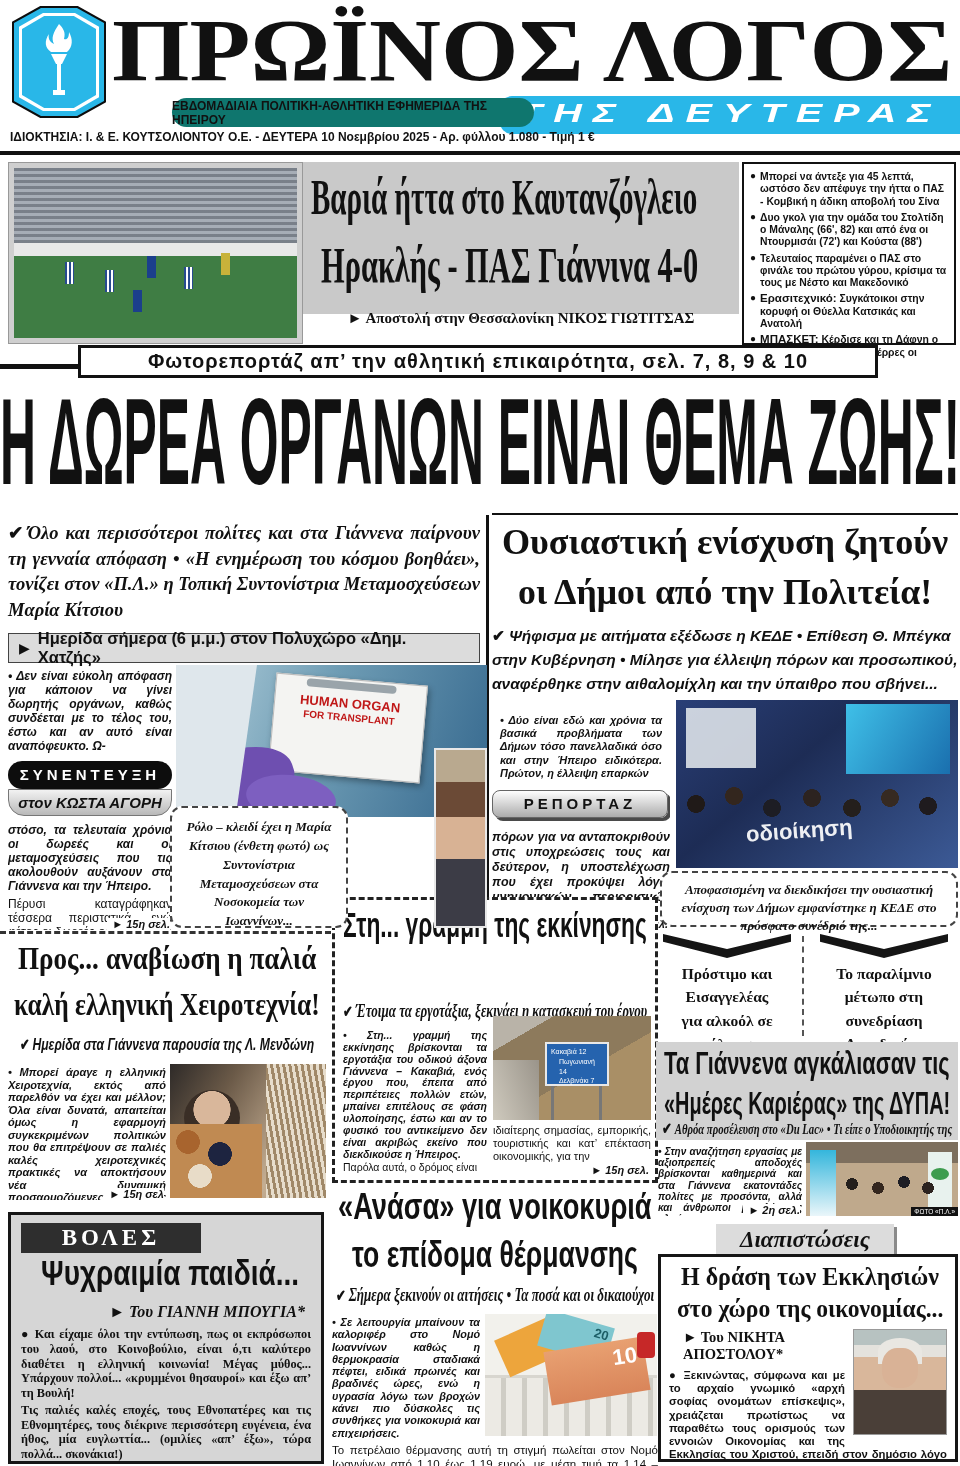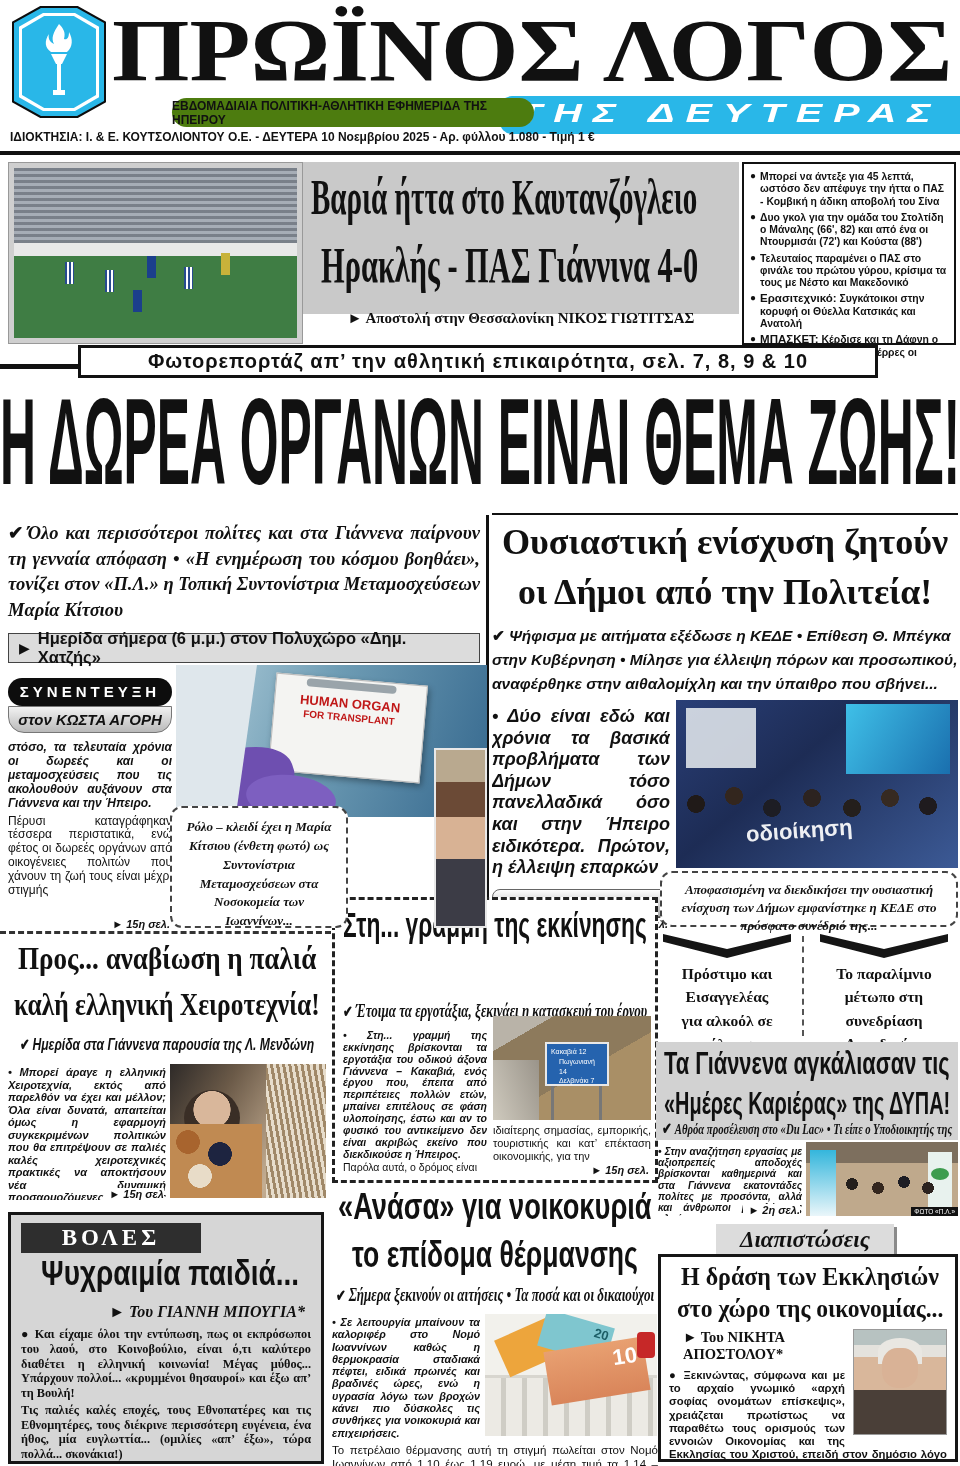--- a/index.html
+++ b/index.html
@@ -48,21 +48,21 @@
     </svg>
   </div>
   <div class="abs" style="left:112px;top:6px;width:840px;height:92px;">
     <span class="fitx serif" style="font-weight: bold; font-size: 70px; transform: scale(1.4237, 1.28);">ΠΡΩΪΝΟΣ ΛΟΓΟΣ</span>
   </div>
   <div class="abs band" style="left:500px;top:96px;width:460px;height:38px;border-radius:12px 0 0 12px;">
     <div class="abs" style="left:18px;top:5px;width:424px;height:28px;">
       <span class="fitx" style="font-weight: bold; font-style: italic; font-size: 25px; color: rgb(255, 255, 255); letter-spacing: 7px; transform: scale(1.5821, 1);">ΤΗΣ ΔΕΥΤΕΡΑΣ</span>
     </div>
   </div>
-  <div class="abs" style="left:172px;top:98px;width:362px;height:29px;background:#4d7c0f;border-radius:15px;display:flex;align-items:center;justify-content:center;">
+  <div class="abs" style="left:172px;top:98px;width:362px;height:29px;background:#0f766e;border-radius:15px;display:flex;align-items:center;justify-content:center;">
     <span style="font-weight:bold;font-size:12px;">ΕΒΔΟΜΑΔΙΑΙΑ ΠΟΛΙΤΙΚΗ-ΑΘΛΗΤΙΚΗ ΕΦΗΜΕΡΙΔΑ ΤΗΣ ΗΠΕΙΡΟΥ</span>
   </div>
   <div class="abs" style="left:10px;top:130px;width:640px;height:16px;font-weight:bold;font-size:12px;">ΙΔΙΟΚΤΗΣΙΑ: Ι. &amp; Ε. ΚΟΥΤΣΟΛΙΟΝΤΟΥ Ο.Ε. - ΔΕΥΤΕΡΑ 10 Νοεμβρίου 2025 - Αρ. φύλλου 1.080 - Τιμή 1 €</div>
   <div class="abs" style="left:0;top:151px;width:960px;height:4px;background:#111;"></div>
 
   <div class="photo" style="left:8px;top:162px;width:293px;height:180px;background:#cfcfcf;padding:0;border:1px solid #999;">
     <div class="abs" style="left:5px;top:5px;right:5px;bottom:5px;
          background:linear-gradient(#9aa2ac 0 44%,#e8e8e8 44% 52%,#3f7d44 52% 100%);">
       <div class="abs" style="left:0;top:0;right:0;height:44%;background:repeating-linear-gradient(0deg,rgba(60,64,72,.35) 0 3px,rgba(255,255,255,.12) 3px 6px);"></div>
       <div class="abs" style="left:18%;top:55%;width:9px;height:22px;background:repeating-linear-gradient(90deg,#274b8f 0 2px,#fff 2px 4px);"></div>
@@ -123,20 +123,21 @@
   <div class="abs" style="left:492px;top:513px;width:466px;height:2px;background:#111;"></div>
 
   <div class="abs serif jus" style="left:8px;top:521px;width:472px;height:106px;font-style:italic;font-weight:bold;font-size:18.5px;line-height:1.38;">
     <span class="chk">✔</span><span>Όλο και περισσότεροι πολίτες και στα Γιάννενα παίρνουν τη γενναία απόφαση • «Η ενημέρωση του κόσμου βοηθάει», τονίζει στον «Π.Λ.» η Τοπική Συντονίστρια Μεταμοσχεύσεων Μαρία Κίτσιου</span>
   </div>
   <div class="abs" style="left:8px;top:633px;width:472px;height:30px;background:#dcdcdc;border:1.5px solid #444;box-sizing:border-box;display:flex;align-items:center;gap:8px;padding:0 10px;">
     <span style="font-size:14px;">▶</span>
     <span style="font-weight:bold;font-size:16.5px;">Ημερίδα σήμερα (6 μ.μ.) στον Πολυχώρο «Δημ. Χατζής»</span>
   </div>
   <div class="col" style="left:8px;top:670px;width:164px;height:260px;">
+    <p class="bi jus" style="margin:0;font-size:12px;line-height:1.16;">• Δεν είναι εύκολη απόφαση για κάποιον να γίνει δωρητής οργάνων, καθώς συνδέεται με το τέλος του, έστω και αν αυτό είναι αναπόφευκτο. Ω-</p>
     <div class="pill-top" style="margin-top:8px;height:28px;line-height:28px;font-size:15px;">ΣΥΝΕΝΤΕΥΞΗ</div>
     <div class="pill-bot" style="height:25px;line-height:25px;font-size:15px;">στον ΚΩΣΤΑ ΑΓΟΡΗ</div>
     <p class="bi jus" style="margin:8px 0 0;font-size:12px;line-height:1.16;">στόσο, τα τελευταία χρόνια οι δωρεές και οι μεταμοσχεύσεις που τις ακολουθούν αυξάνουν στα Γιάννενα και την Ήπειρο.</p>
     <p class="jus" style="margin:4px 0 0;font-size:12px;line-height:1.16;">Πέρυσι καταγράφηκαν τέσσερα περιστατικά, ενώ φέτος οι δωρεές οργάνων από οικογένειες πολιτών που χάνουν τη ζωή τους είναι μέχρι στιγμής</p>
     <span class="cont"><span class="ar">►</span> <span>15η σελ.</span></span>
   </div>
   <div class="photo" style="left:176px;top:665px;width:311px;height:152px;background:linear-gradient(110deg,#b8d3de 0%,#6e9cb4 45%,#35688e 100%);">
     <div class="abs" style="left:96px;top:14px;width:150px;height:96px;background:#f4f4f2;border:1px solid #bbb;transform:rotate(5deg);box-shadow:2px 3px 6px rgba(0,0,0,.35);">
       <div style="margin:16px 8px 0;color:#c01818;font-weight:bold;font-size:13px;text-align:center;line-height:1.25;">
         <div>HUMAN ORGAN</div>
@@ -159,21 +160,21 @@
       <span class="fitx" style="font-weight: bold; font-size: 35px; transform: scale(1.0324, 1.05);">Ουσιαστική ενίσχυση ζητούν</span>
     </div>
     <div class="hline" style="left:26px;top:50px;width:414px;height:46px;">
       <span class="fitx" style="font-weight: bold; font-size: 35px; transform: scale(1.0222, 1.05);">οι Δήμοι από την Πολιτεία!</span>
     </div>
   </div>
   <div class="abs bi" style="left:492px;top:624px;width:466px;height:78px;font-size:15.5px;line-height:1.55;">
     <span class="chk">✔</span><span>Ψήφισμα με αιτήματα εξέδωσε η ΚΕΔΕ • Επίθεση Θ. Μπέγκα στην Κυβέρνηση • Μίλησε για έλλειψη πόρων και προσωπικού, αναφέρθηκε στην αιθαλομίχλη και την ύπαιθρο που σβήνει...</span>
   </div>
   <div class="col" style="left:492px;top:706px;width:178px;height:224px;">
-    <p class="bi jus" style="margin:0;font-size:18px;line-height:1.2;">• Δύο είναι εδώ και χρόνια τα βασικά προβλήματα των Δήμων τόσο πανελλαδικά όσο και στην Ήπειρο ειδικότερα. Πρώτον, η έλλειψη επαρκών</p>
+    <p class="bi jus" style="margin:8px;font-size:11px;line-height:1.2;">• Δύο είναι εδώ και χρόνια τα βασικά προβλήματα των Δήμων τόσο πανελλαδικά όσο και στην Ήπειρο ειδικότερα. Πρώτον, η έλλειψη επαρκών</p>
     <div class="btn3d" style="margin:10px 2px 0 0;height:26px;line-height:26px;font-size:15px;">ΡΕΠΟΡΤΑΖ</div>
     <p class="bi jus" style="margin:12px 0 0;font-size:12.5px;line-height:1.2;">πόρων για να ανταποκριθούν στις υποχρεώσεις τους και δεύτερον, η υποστελέχωση που έχει προκύψει λόγω μνημονιακών περιορισμών στις προσλήψεις προ-</p>
     <span class="cont"><span class="ar">►</span> <span>15η σελ.</span></span>
   </div>
   <div class="photo" style="left:676px;top:700px;width:282px;height:168px;background:linear-gradient(140deg,#2a3f77 0%,#1d2c55 40%,#3c5a96 100%);">
     <div class="abs" style="left:10px;top:8px;width:70px;height:60px;background:#e8ecf0;opacity:.85;"></div>
     <div class="abs" style="left:170px;top:4px;width:104px;height:70px;background:linear-gradient(120deg,#3fc0e8,#1a6fae);"></div>
     <div class="abs" style="left:70px;top:118px;transform:rotate(-4deg);color:#fff;font-weight:bold;font-size:22px;opacity:.92;">
       <span>οδιοίκηση</span>
     </div>

